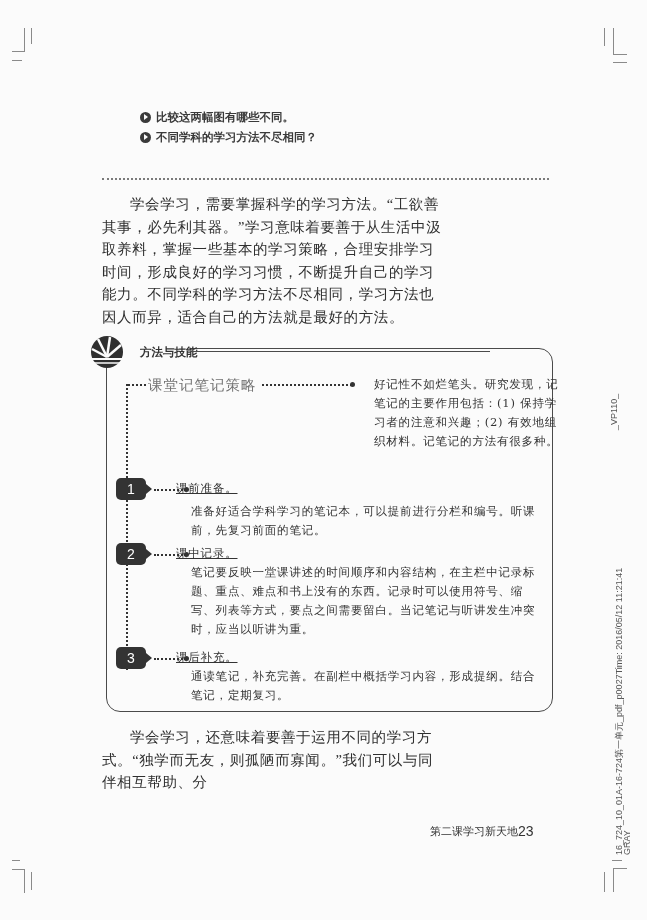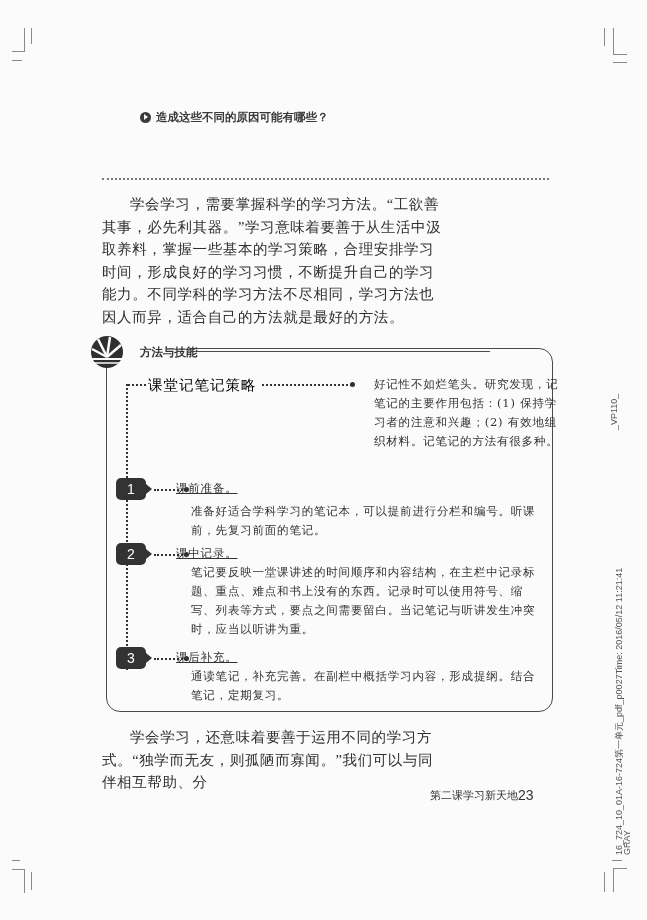--- a/index.html
+++ b/index.html
@@ -21,35 +21,35 @@
   .indent { display: inline-block; width: 28px; }
 
   .section-head { position: absolute; left: 90px; top: 335px; display: flex; align-items: center; }
   .logo { width: 34px; height: 34px; }
   .section-title { font-family: "DejaVu Sans", sans-serif; font-weight: bold; font-size: 11.5px; color: #333; margin-left: 16px; }
 
   .box { position: absolute; left: 106px; top: 348px; width: 447px; height: 364px; border: 1.6px solid #4a4a4a; border-radius: 0 14px 14px 14px; border-top-left-radius: 0; }
   .box-top-cover { position: absolute; left: 100px; top: 344px; width: 90px; height: 8px; background: #fbfbfb; }
   .box-left-cover { position: absolute; left: 102px; top: 346px; width: 8px; height: 20px; background: #fbfbfb; }
 
-  .strategy-title { position: absolute; left: 148px; top: 376px; font-size: 14.5px; font-family: Liberation Mono, monospace; color: #000000; letter-spacing: 1px; }
+  .strategy-title { position: absolute; left: 148px; top: 376px; font-size: 14.5px; font-family: Liberation Mono, monospace; color: #737373; letter-spacing: 1px; }
   .dot-line-h { position: absolute; border-top: 2px dotted #333; }
   .dot-line-v { position: absolute; border-left: 2px dotted #333; }
   .dot-end { position: absolute; width: 5px; height: 5px; border-radius: 50%; background: #333; }
 
   .intro { position: absolute; left: 358px; top: 375px; width: 185px; font-size: 11.5px; line-height: 19px; color: #333; letter-spacing: 0.8px; margin-left: 16px; }
 
   .step-badge { position: absolute; left: 116px; width: 30px; height: 22px; background: #333; border-radius: 5px; color: #fff; font-family: "Liberation Sans", sans-serif; font-size: 14px; display: flex; align-items: center; justify-content: center; }
   .step-badge::after { content: ""; position: absolute; right: -6px; top: 6px; border-left: 6px solid #333; border-top: 5px solid transparent; border-bottom: 5px solid transparent; }
 
   .step-title { position: absolute; left: 176px; font-size: 11.5px; color: #333; letter-spacing: 0.8px; text-decoration: underline; }
   .step-body { position: absolute; left: 191px; width: 350px; font-size: 11.5px; line-height: 19px; color: #333; letter-spacing: 0.8px; }
 
   .footer { position: absolute; left: 430px; top: 787px; font-size: 11px; color: #333; display: flex; gap: 0; align-items: flex-end; }
-  .footer-page { font-family: "Liberation Sans", sans-serif; font-size: 14px; }
+  .footer-page { font-family: "Liberation Sans", sans-serif; font-size: 14px; margin-top: 36px; }
 
   .side-code { position: absolute; font-family: "Liberation Sans", sans-serif; font-size: 9px; color: #555; transform-origin: left top; transform: rotate(-90deg); white-space: nowrap; }
 </style>
 </head>
 <body>
 
 <div class="crop" style="left:24px;top:28px;width:1px;height:24px;"></div>
 <div class="crop" style="left:12px;top:51px;width:12px;height:1px;"></div>
 <div class="crop" style="left:12px;top:60px;width:10px;height:1px;"></div>
 <div class="crop" style="left:31px;top:28px;width:1px;height:16px;"></div>
@@ -62,21 +62,25 @@
 <div class="crop" style="left:24px;top:869px;width:1px;height:24px;"></div>
 <div class="crop" style="left:31px;top:872px;width:1px;height:18px;"></div>
 <div class="crop" style="left:613px;top:868px;width:14px;height:1px;"></div>
 <div class="crop" style="left:613px;top:868px;width:1px;height:24px;"></div>
 <div class="crop" style="left:604px;top:872px;width:1px;height:20px;"></div>
 <div class="crop" style="left:612px;top:860px;width:10px;height:1px;"></div>
 
 <div class="questions">
   <div class="q-item">
     <span class="q-bullet"></span>
-    <span>造成这些不同的原因可能有哪些？</span>
+    <span>比较这两幅图有哪些不同。</span>
+  </div>
+  <div class="q-item">
+    <span class="q-bullet"></span>
+    <span>不同学科的学习方法不尽相同？</span>
   </div>
 </div>
 
 <div class="dotted-rule"></div>
 
 <div class="para para1"><span class="indent"></span><span>学会学习，需要掌握科学的学习方法。“工欲善其事，必先利其器。”学习意味着要善于从生活中汲取养料，掌握一些基本的学习策略，合理安排学习时间，形成良好的学习习惯，不断提升自己的学习能力。不同学科的学习方法不尽相同，学习方法也因人而异，适合自己的方法就是最好的方法。</span></div>
 
 <div class="box"></div>
 <div class="box-top-cover"></div>
 <div class="box-left-cover"></div>

